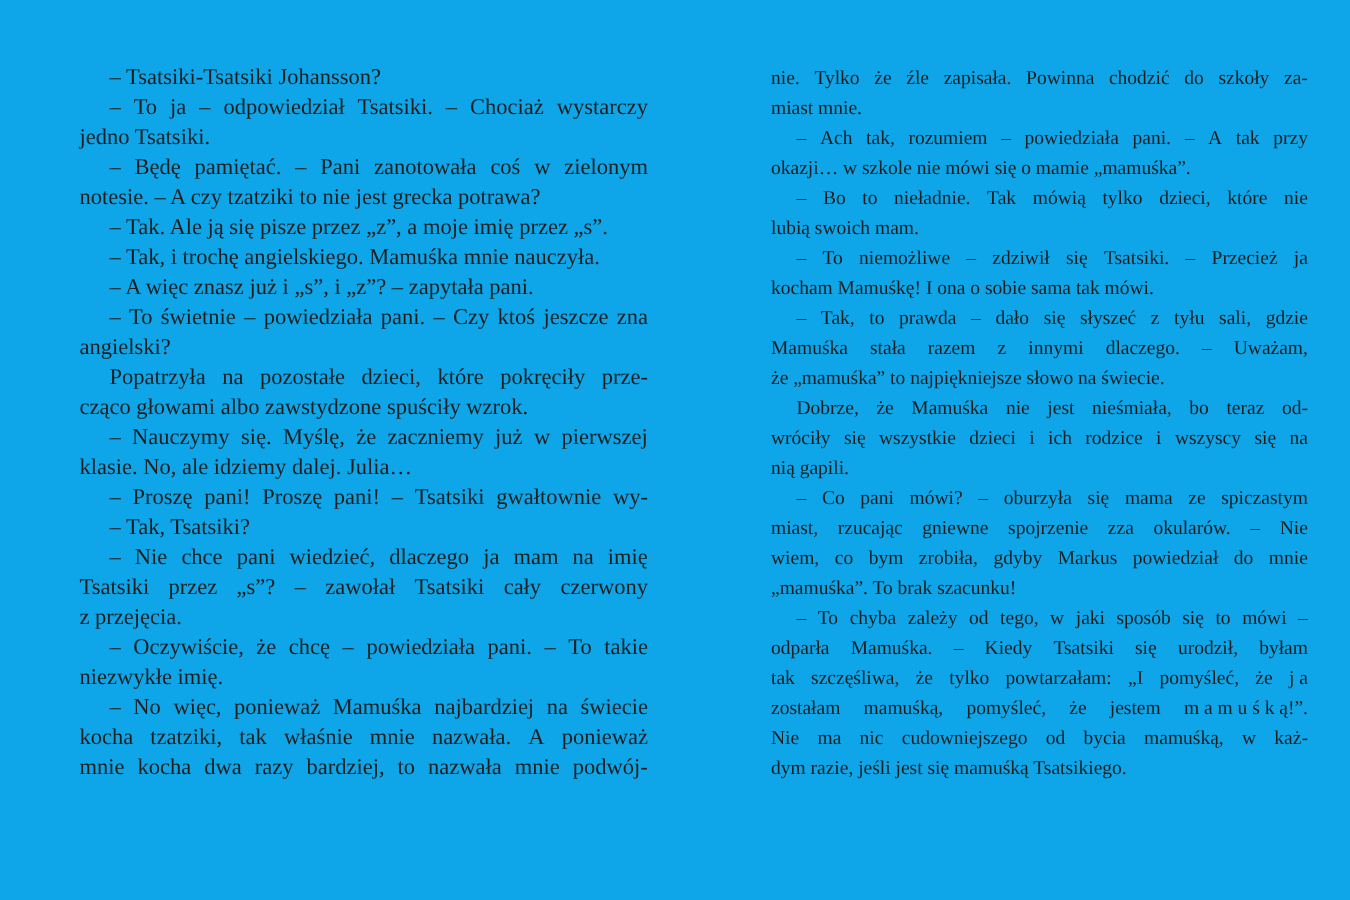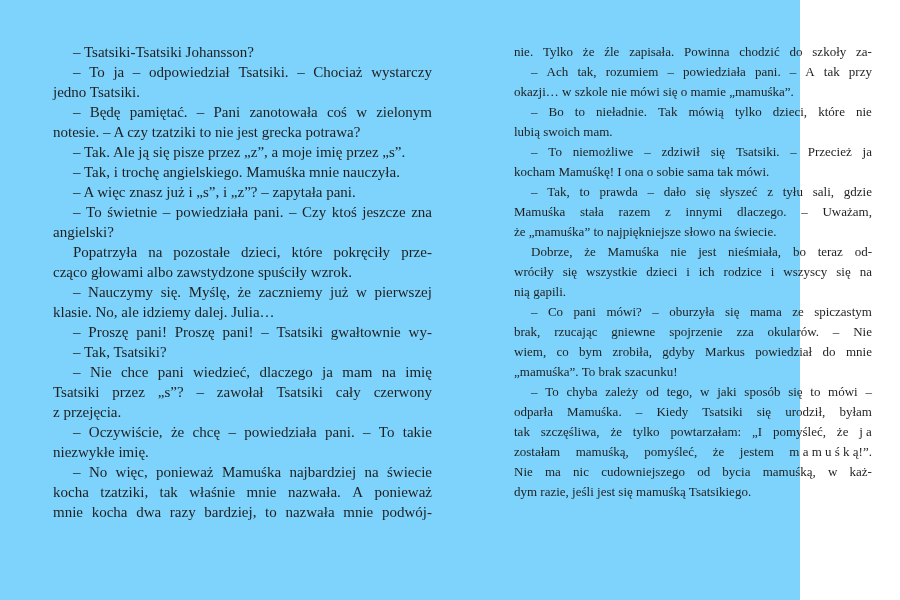--- a/index.html
+++ b/index.html
@@ -5,23 +5,23 @@
   html, body {
     margin: 0;
     padding: 0;
     width: 900px;
     height: 600px;
     background: #ffffff;
     overflow: hidden;
   }
   .spread {
     position: relative;
-    width: 800px;
+    width: 900px;
     height: 600px;
-    background: #7dd3fc;
+    background: #0ea5e9;
     font-family: "Liberation Serif", "DejaVu Serif", serif;
     color: #1f1f1f;
   }
   .text-block {
     position: absolute;
     top: 42px;
   }
   .col-left {
     left: 53px;
     width: 379px;
@@ -256,20 +256,21 @@
           <span>Tylko</span>
           <span>że</span>
           <span>źle</span>
           <span>zapisała.</span>
           <span>Powinna</span>
           <span>chodzić</span>
           <span>do</span>
           <span>szkoły</span>
           <span>za-</span>
         </div>
+        <div class="line last">miast mnie.</div>
       </div>
       <div class="para">
         <div class="line just indent">
           <span>–</span>
           <span>Ach</span>
           <span>tak,</span>
           <span>rozumiem</span>
           <span>–</span>
           <span>powiedziała</span>
           <span>pani.</span>
@@ -371,21 +372,21 @@
           <span>pani</span>
           <span>mówi?</span>
           <span>–</span>
           <span>oburzyła</span>
           <span>się</span>
           <span>mama</span>
           <span>ze</span>
           <span>spiczastym</span>
         </div>
         <div class="line just">
-          <span>brak,</span>
+          <span>miast,</span>
           <span>rzucając</span>
           <span>gniewne</span>
           <span>spojrzenie</span>
           <span>zza</span>
           <span>okularów.</span>
           <span>–</span>
           <span>Nie</span>
         </div>
         <div class="line just">
           <span>wiem,</span>

